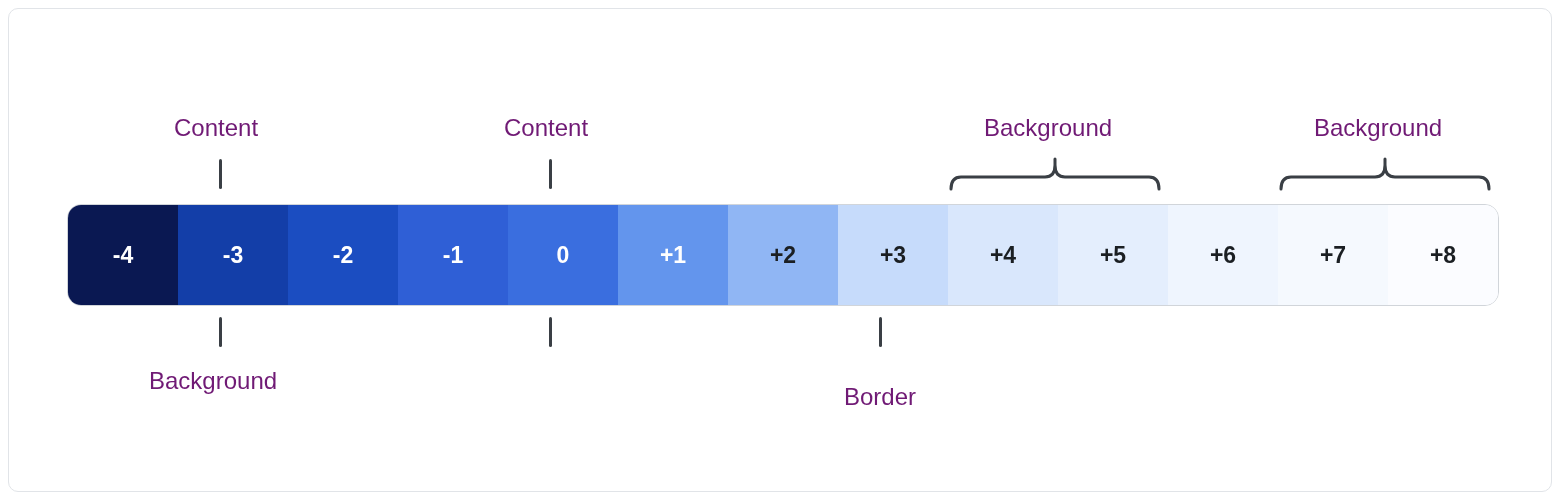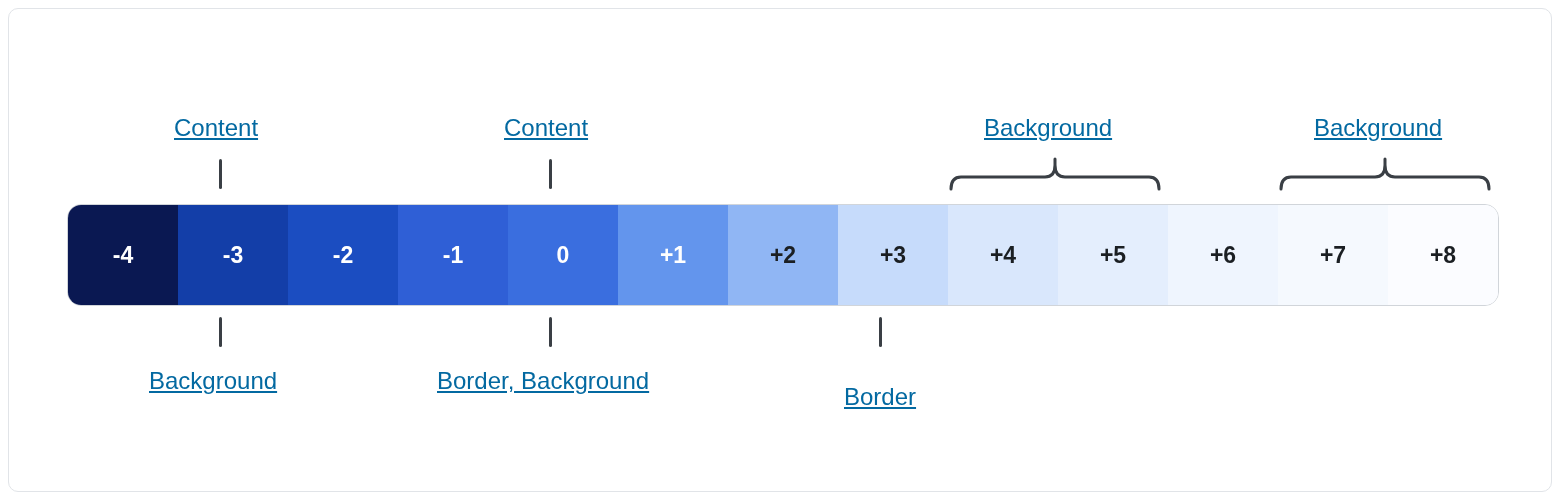--- a/index.html
+++ b/index.html
@@ -34,23 +34,22 @@
       height: 100px;
       display: flex;
       align-items: center;
       justify-content: center;
       font-size: 23px;
       font-weight: 600;
     }
     .label {
       position: absolute;
       font-size: 24px;
-      color: #0369a1;
+      color: #701a75;
       white-space: nowrap;
-      text-decoration: underline;
     }
     
     .tick-top {
       position: absolute;
       width: 3px;
       height: 30px;
       background: #3a3f45;
       border-radius: 2px;
     }
     
@@ -132,16 +131,15 @@
     <div class="swatch" style="background: rgb(251, 252, 255); color: rgb(27, 31, 35);">
         <span>+8</span>
       </div>
   </div>
 
   <div class="tick-bot" style="left:210px; top:308px;"></div>
   <div class="tick-bot" style="left:540px; top:308px;"></div>
   <div class="tick-bot" style="left:870px; top:308px;"></div>
 
   <span class="label" style="left:140px; top:358px;">Background</span>
-  <span class="label" style="left:428px; top:358px;">Border, Background</span>
   <span class="label" style="left:835px; top:358px;margin-top:16px;">Border</span>
 
 </div>
 
 </body></html>

